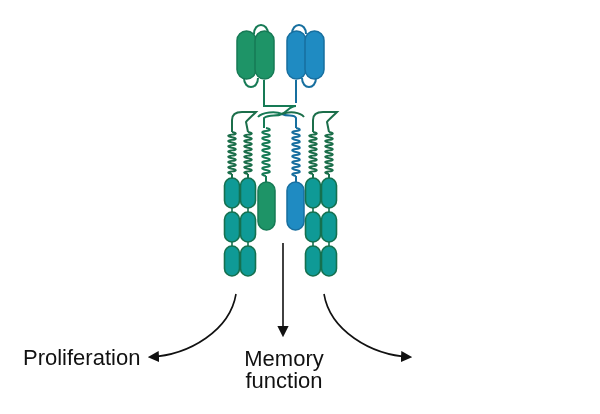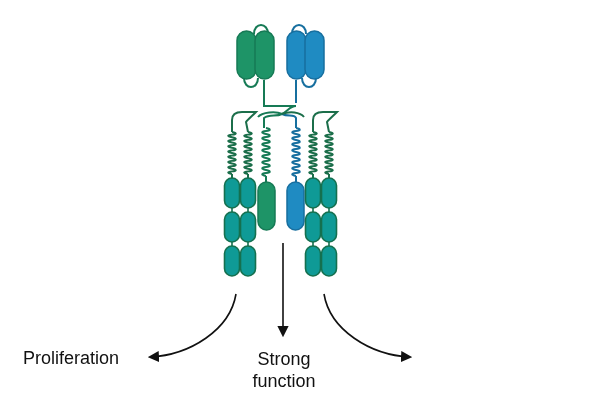--- a/index.html
+++ b/index.html
@@ -1,18 +1,18 @@
 <!DOCTYPE html>
 <html><head>
   <meta charset="utf-8">
   <style>
     html, body { margin: 0; padding: 0; background: #ffffff; }
     body { width: 600px; height: 414px; position: relative; overflow: hidden; font-family: "Liberation Sans", sans-serif; }
     #stage { position: absolute; left: 0; top: 0; width: 600px; height: 414px; }
-    .label { position: absolute; font-size: 18px; color: #111111; line-height: 22px; white-space: nowrap; }
+    .label { position: absolute; font-size: 22px; color: #111111; line-height: 22px; white-space: nowrap; }
     #lbl-prolif { left: 23px; top: 347px; }
     #lbl-memory { left: 230px; top: 348px; width: 108px; text-align: center; white-space: normal; }
     #lbl-strong { left: 426px; top: 347px; }
   </style>
 </head>
 <body>
 
 <div id="stage">
   <svg id="svg" width="600" height="414" viewBox="0 0 600 414" xmlns="http://www.w3.org/2000/svg">
     <defs>
@@ -90,14 +90,14 @@
         <line x1="329" y1="242" x2="329" y2="246" stroke="#15704f" stroke-width="1.6"></line>
         <rect x="321.5" y="246" width="15" height="30" rx="7.5" fill="#0f9a96" stroke="#15704f" stroke-width="1.6"></rect>
       </g>
 
     <path d="M236,294 C230,330 190,355 150,357" fill="none" stroke="#111111" stroke-width="1.6" marker-end="url(#arrowhead)"></path>
     <path d="M283,243 L283,335" fill="none" stroke="#111111" stroke-width="1.6" marker-end="url(#arrowhead)"></path>
     <path d="M324,294 C330,330 370,355 410,357" fill="none" stroke="#111111" stroke-width="1.6" marker-end="url(#arrowhead)"></path>
   </svg>
 
   <div id="lbl-prolif" class="label">Proliferation</div>
-  <div id="lbl-memory" class="label">Strong function</div>
+  <div id="lbl-memory" class="label">Memory function</div>
 </div>
 
 </body></html>

